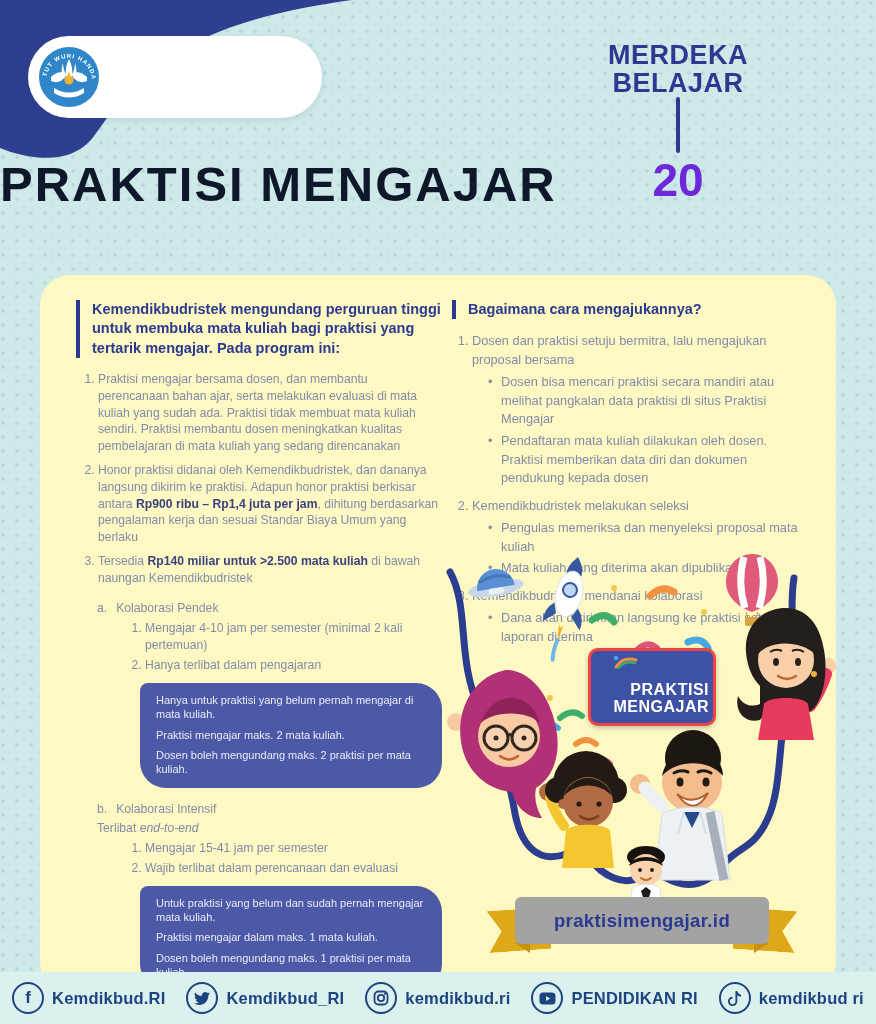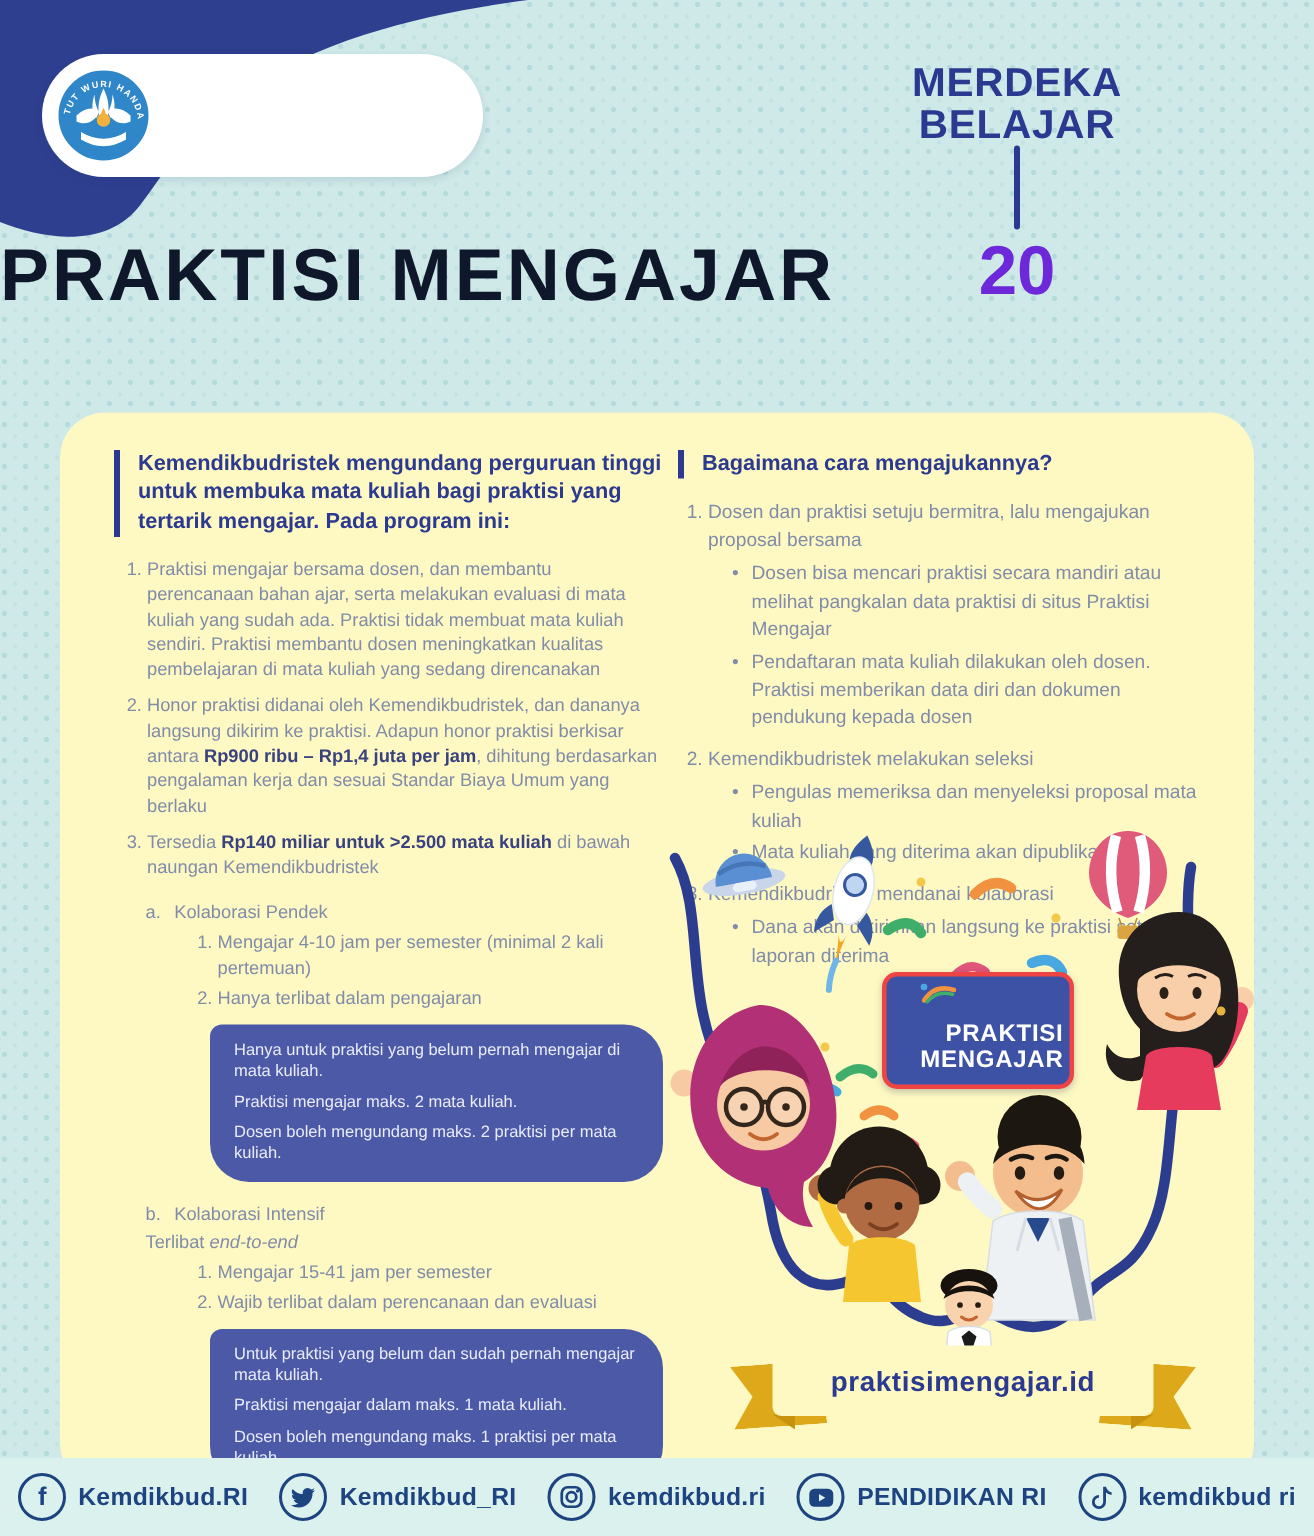--- a/index.html
+++ b/index.html
@@ -58,21 +58,21 @@
          box-shadow:0 2px 5px rgba(20,30,80,.25);}
   .badge-line{color:#fff;font-weight:bold;font-size:16px;line-height:1.06;letter-spacing:.5px;}
   .badge-icon{position:absolute;top:3px;left:22px;}
   .ribbon{position:absolute;left:46px;top:346px;width:308px;height:62px;}
   .ribbon .tail{position:absolute;top:13px;width:62px;height:42px;background:#dda819;}
   .tail-left{left:0;clip-path:polygon(0 0,100% 0,100% 100%,0 100%,22% 50%);transform:rotate(-4deg);}
   .tail-right{right:0;clip-path:polygon(0 0,100% 0,78% 50%,100% 100%,0 100%);transform:rotate(4deg);}
   .ribbon .fold{position:absolute;top:47px;width:15px;height:10px;background:#c9920e;}
   .fold-left{left:27px;clip-path:polygon(0 0,100% 0,100% 100%);}
   .fold-right{right:27px;clip-path:polygon(0 0,100% 0,0 100%);}
-  .band{position:absolute;left:27px;right:27px;top:1px;height:47px;background:#fef9c3;border-radius:6px;
+  .band{position:absolute;left:27px;right:27px;top:1px;height:47px;background:#a3a3a3;border-radius:6px;
         display:flex;align-items:center;justify-content:center;}
   .band span{font-size:18.5px;font-weight:bold;color:#2b3990;letter-spacing:.4px;}
   
   .footer{position:absolute;left:0;bottom:0;width:876px;height:52px;background:#daf1ee;
           display:flex;align-items:center;justify-content:center;gap:21px;z-index:3;}
   .social{display:flex;align-items:center;gap:8px;cursor:pointer;}
   .sicon{width:32px;height:32px;border:2.5px solid #1d4380;border-radius:50%;display:flex;
          align-items:center;justify-content:center;color:#1d4380;box-sizing:border-box;
          font-weight:bold;font-size:17px;}
   .slabel{font-size:16.5px;color:#1d4380;font-weight:bold;letter-spacing:.2px;}

